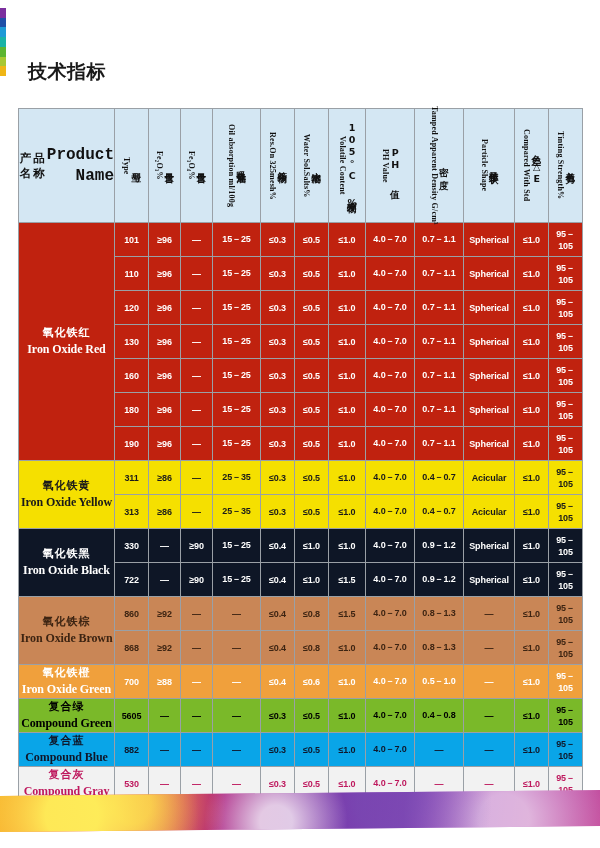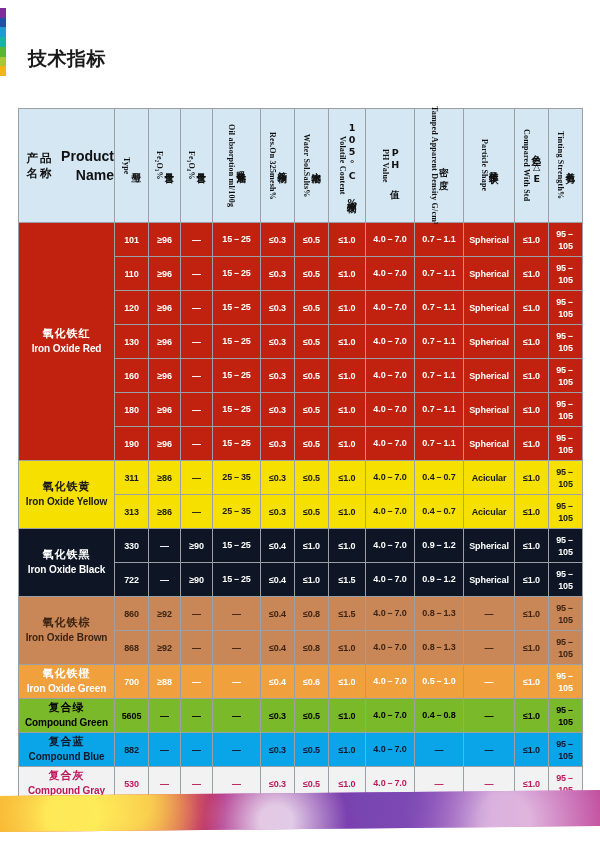--- a/index.html
+++ b/index.html
@@ -15,21 +15,21 @@
   
   #color-strip {
     position:absolute; left:0; top:8px;
     width:6px; height:68px;
     display:flex; flex-direction:column;
   }
   #color-strip i { display:block; flex:1 1 auto; }
 
   
   #title-row {
-    position:absolute; left:28px; top:46px;
+    position:absolute; left:28px; top:59px;
     display:flex; align-items:baseline; gap:9px;
     white-space:nowrap;
   }
   #title-cn {
     font-family:"DejaVu Sans", sans-serif;
     font-size:19px; font-weight:700; color:#1a1a1a;
     letter-spacing:.5px;
   }
   #title-en {
     font-family:"Liberation Sans", sans-serif;
@@ -89,44 +89,44 @@
     display:flex; 
     align-items:center; justify-content:center;
     line-height:1.3;
     text-align:right;
   }
   .hhead .cn {
     font-family:"DejaVu Sans", sans-serif;
     font-size:11.5px; font-weight:700; letter-spacing:2px;
   }
   .hhead .en {
-    font-family:Liberation Sans, sans-serif;
-    font-size:14px; font-weight:700;
+    font-family:Liberation Mono, monospace;
+    font-size:16px; font-weight:700;
   }
 
   
   tbody td {
     height:34px;
     font-family:"Liberation Sans", sans-serif;
     font-size:9px;
     font-weight:700;
     letter-spacing:-.1px;
   }
   td.namecell {
     font-weight:700;
     line-height:1.35;
   }
   td.namecell .cn {
     font-family:"DejaVu Sans", sans-serif;
     font-size:11px; font-weight:700; letter-spacing:1px;
     display:block;
   }
   td.namecell .en {
-    font-family:Liberation Sans, sans-serif;
-    font-size:10px; font-weight:700;
+    font-family:Liberation Serif, serif;
+    font-size:12px; font-weight:700;
     display:block;
   }
 
   
   .c-red    { background:#c0220f; color:#ffffff; }
   .c-yellow { background:#f5e000; color:#1a1a1a; }
   .c-black  { background:#0e1626; color:#ffffff; }
   .c-brown  { background:#c98656; color:#3d2412; }
   .c-orange { background:#f0a03c; color:#ffffff; }
   .c-green  { background:#7ab929; color:#000000;margin-left:44px; }

